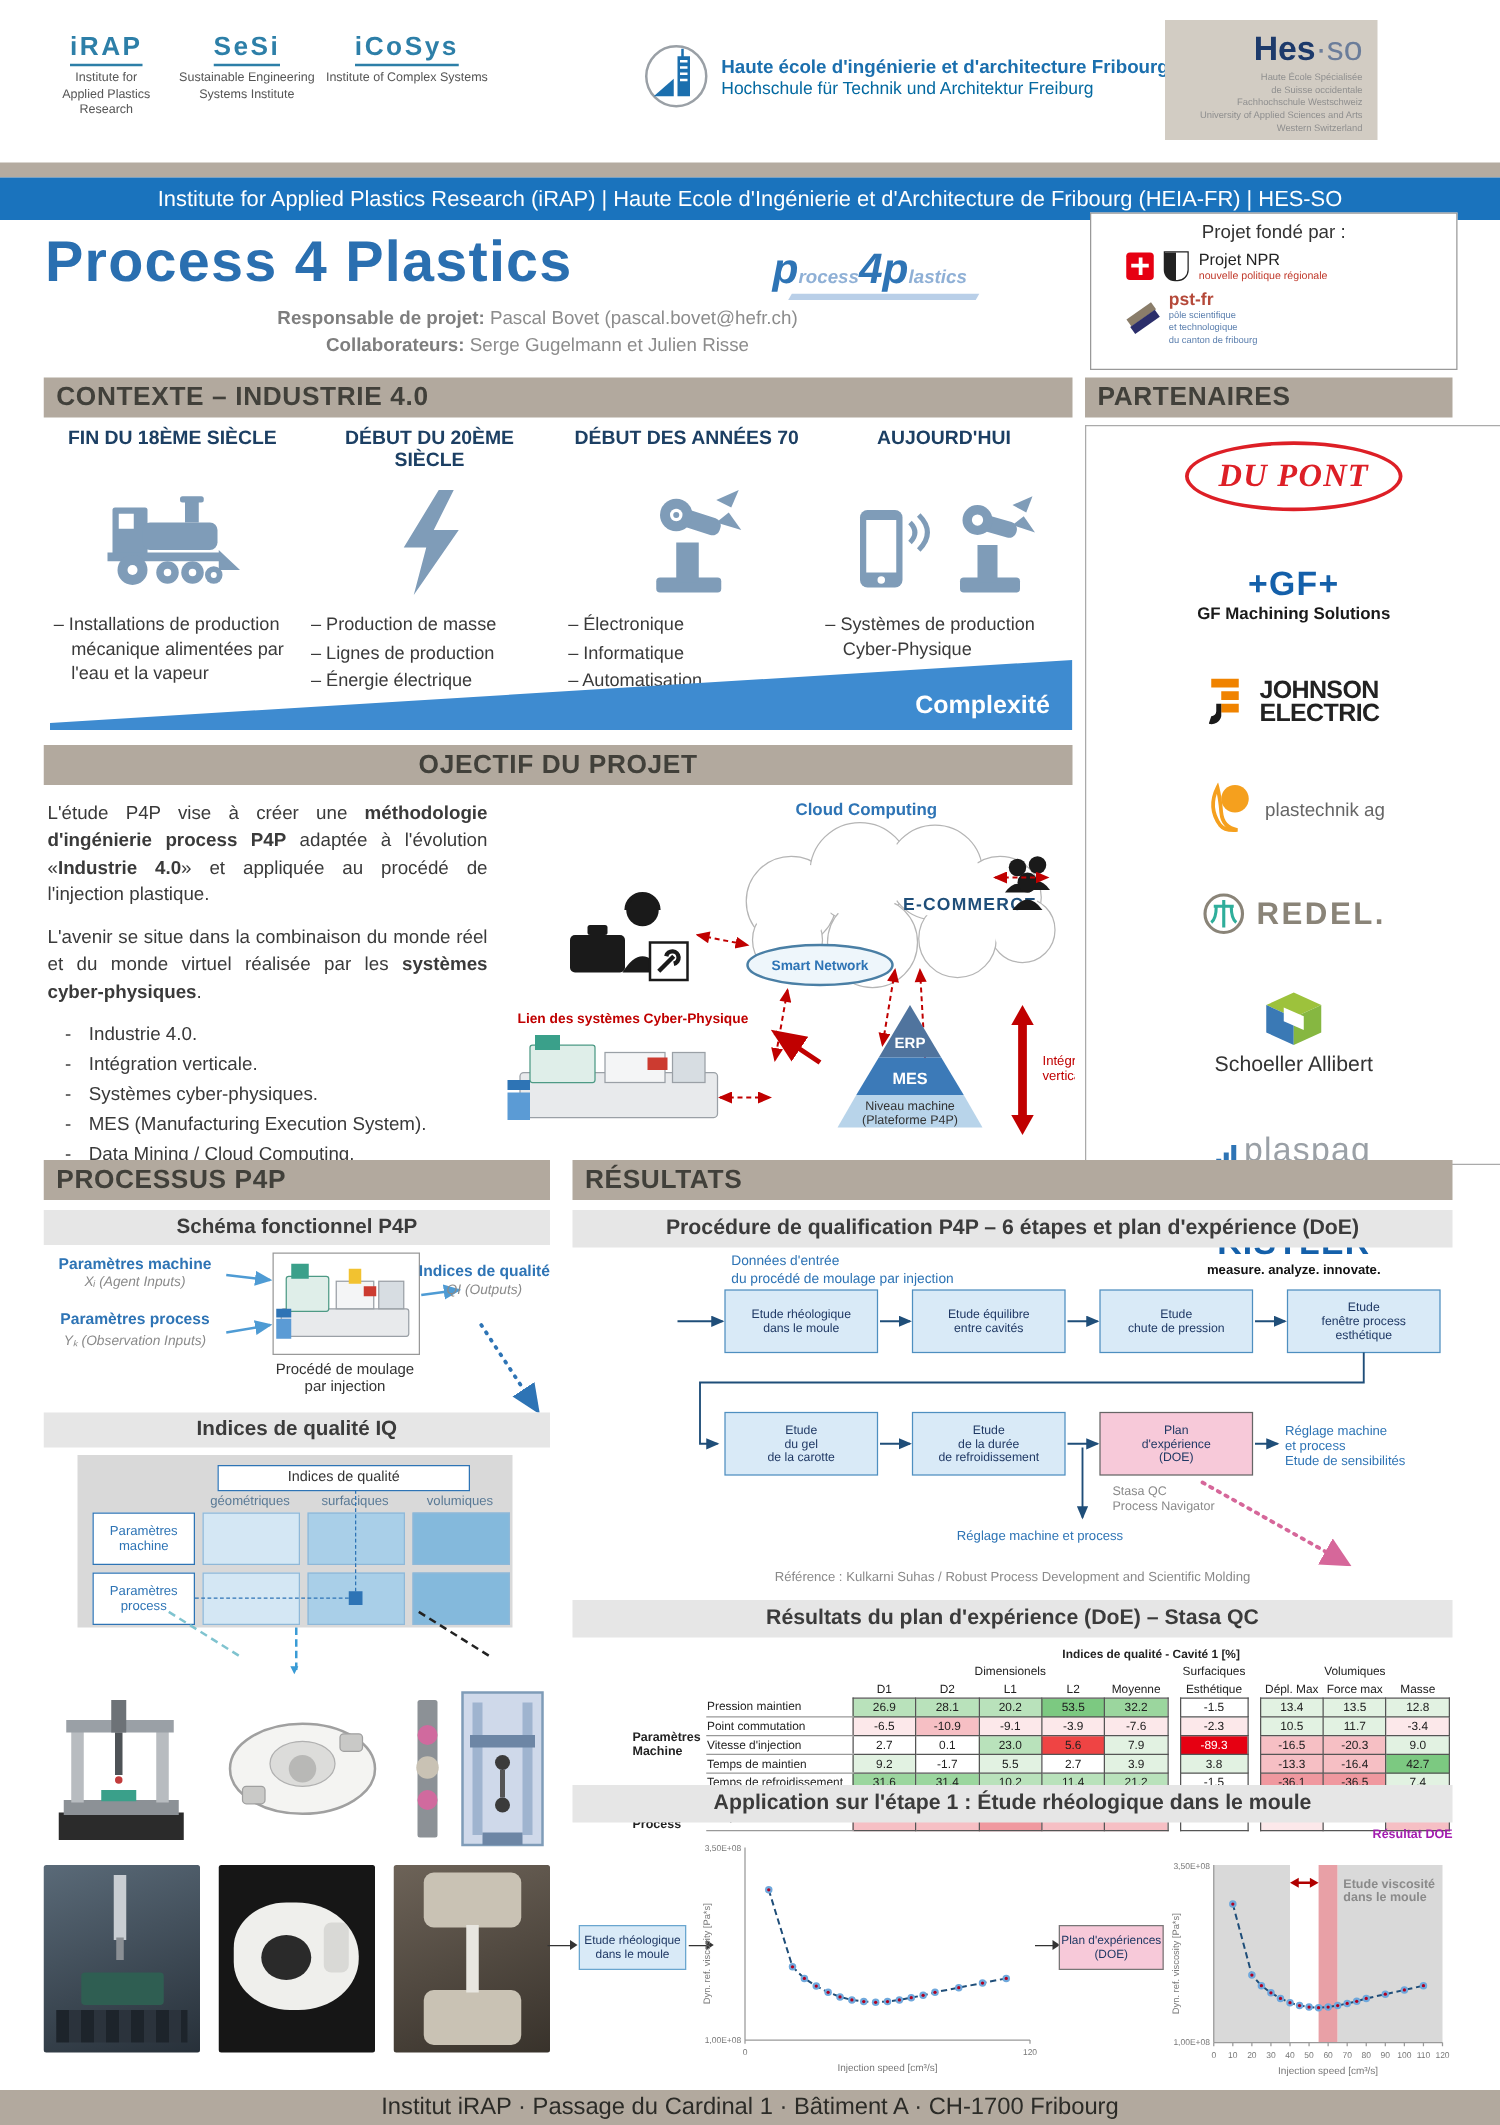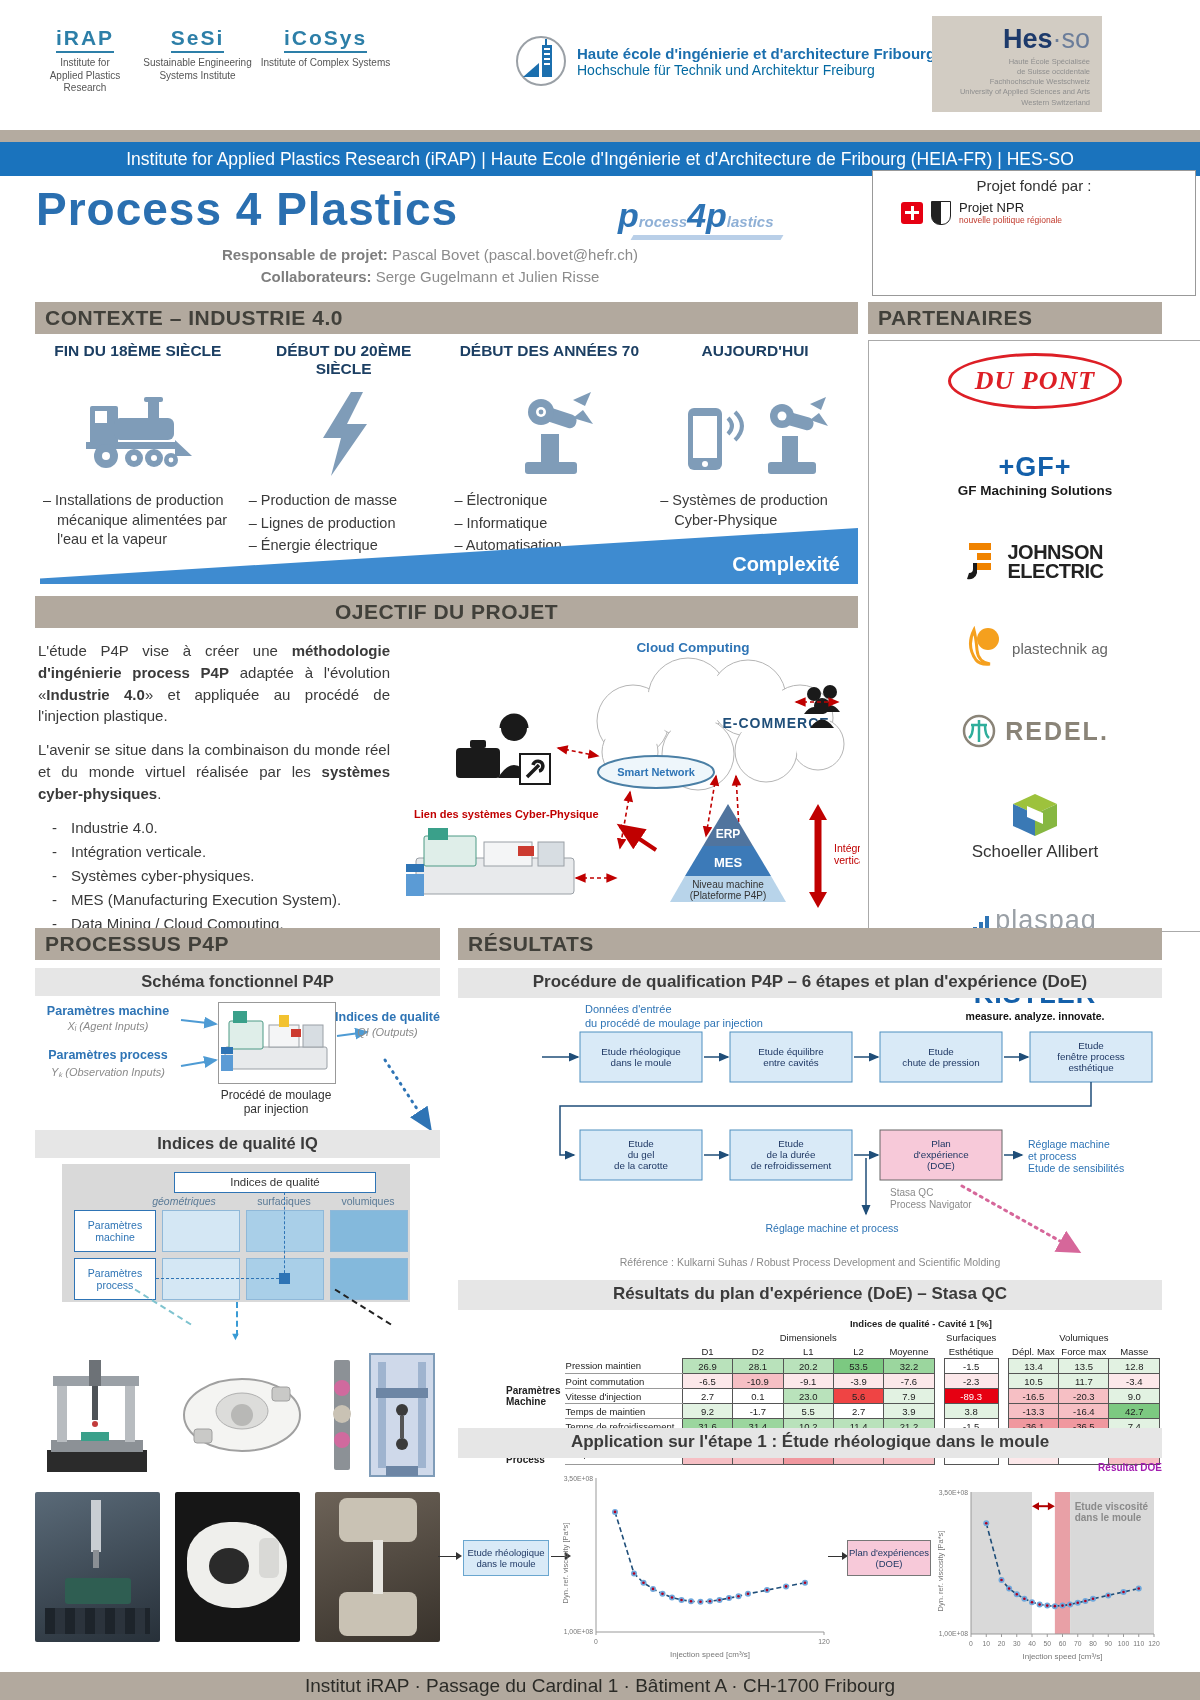--- a/index.html
+++ b/index.html
@@ -153,28 +153,40 @@
   </div>
 
   <div class="abs graystrip" style="left:0;top:130px;width:1200px;height:12px;"></div>
   <div class="abs banner" style="left:0;top:142px;width:1200px;height:34px;" data-bind="banner.text">Institute for Applied Plastics Research (iRAP) | Haute Ecole d'Ingénierie et d'Architecture de Fribourg (HEIA-FR) | HES-SO</div>
 
   <div class="abs bigtitle" style="left:36px;top:182px;" data-bind="title_block.title">Process 4 Plastics</div>
   <div class="abs p4plogo" style="left:618px;top:196px;">
     <span class="big" data-bind="title_block.logo_p1">p</span><span class="sm" data-bind="title_block.logo_p2">rocess</span><span class="big" data-bind="title_block.logo_p3">4p</span><span class="sm" data-bind="title_block.logo_p4">lastics</span>
     <div class="p4pline" style="width:150px;margin-left:14px;"></div>
   </div>
-  <div class="abs fundbox" style="left:872px;top:170px;width:324px;height:126px;">
+  <div class="abs fundbox" style="left:872px;top:170px;width:294px;height:126px;">
     <div class="lb" data-bind="title_block.funded_label">Projet fondé par :</div>
     <div class="fundrow">
       <span class="swiss"></span>
       <span class="shield"></span>
       <span>
         <div class="npr-t" data-bind="title_block.npr_title">Projet NPR</div>
         <div class="npr-s" data-bind="title_block.npr_sub">nouvelle politique régionale</div>
+      </span>
+    </div>
+    <div class="fundrow">
+      <span class="pstmark">
+          <i class="a"></i>
+          <i class="b"></i>
+        </span>
+      <span>
+        <div class="pst-t" data-bind="title_block.pst_title">pst-fr</div>
+        <div class="pst-s" data-bind="title_block.pst_sub">pôle scientifique
+et technologique
+du canton de fribourg</div>
       </span>
     </div>
   </div>
   <div class="abs subline" style="left:100px;top:246px;width:660px;">
     <b data-bind="title_block.resp_label">Responsable de projet:</b><span data-bind="title_block.resp_value"> Pascal Bovet (pascal.bovet@hefr.ch)</span>
   </div>
   <div class="abs subline" style="left:100px;top:268px;width:660px;">
     <b data-bind="title_block.collab_label">Collaborateurs:</b><span data-bind="title_block.collab_value"> Serge Gugelmann et Julien Risse</span>
   </div>
 
@@ -484,21 +496,21 @@
     <div class="abs bluelbl" style="left:300px;top:8px;width:105px;" data-bind="processus.labels.iq">Indices de qualité</div>
     <div class="abs graylbl" style="left:300px;top:24px;width:105px;" data-bind="processus.labels.iq_sub">QI (Outputs)</div>
     <div class="abs" style="left:158px;top:86px;width:166px;text-align:center;font-size:12px;color:#333;" data-bind="processus.labels.procede">Procédé de moulage
 par injection</div>
   </div>
 
   <div class="abs subhdr" style="left:35px;top:1130px;width:405px;height:28px;" data-bind="processus.iq_title">Indices de qualité IQ</div>
 
   <div class="abs iqpanel" style="left:62px;top:1164px;width:348px;height:138px;">
     <div class="abs iqhdrbox" style="left:112px;top:8px;width:200px;height:19px;" data-bind="processus.matrix.header">Indices de qualité</div>
-    <div class="abs iqcol" style="left:84px;top:31px;width:76px;font-style:italic;" data-bind="processus.matrix.cols.0">géométriques</div>
+    <div class="abs iqcol" style="left:100px;top:31px;width:76px;" data-bind="processus.matrix.cols.0">géométriques</div>
     <div class="abs iqcol" style="left:184px;top:31px;width:76px;" data-bind="processus.matrix.cols.1">surfaciques</div>
     <div class="abs iqcol" style="left:268px;top:31px;width:76px;" data-bind="processus.matrix.cols.2">volumiques</div>
     <div class="abs iqrowlbl" style="left:12px;top:46px;width:80px;height:40px;" data-bind="processus.matrix.rows.0">Paramètres
 machine</div>
     <div class="abs iqrowlbl" style="left:12px;top:94px;width:80px;height:40px;" data-bind="processus.matrix.rows.1">Paramètres
 process</div>
     <div class="abs iqcell" style="left:100px;top:46px;width:76px;height:40px;background:#d4e7f4;"></div>
     <div class="abs iqcell" style="left:184px;top:46px;width:76px;height:40px;background:#a9cfe8;"></div>
     <div class="abs iqcell" style="left:268px;top:46px;width:76px;height:40px;background:#84b9dc;"></div>
     <div class="abs iqcell" style="left:100px;top:94px;width:76px;height:40px;background:#d4e7f4;"></div>

